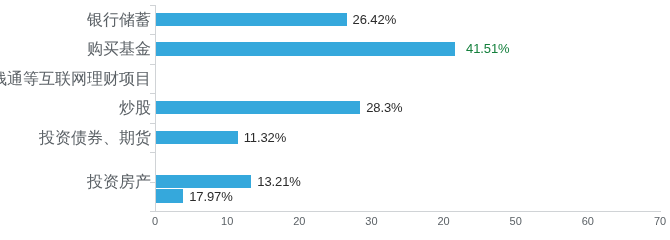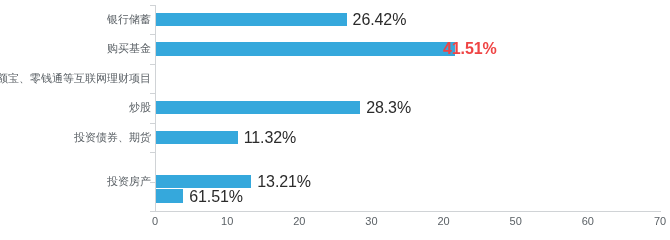--- a/index.html
+++ b/index.html
@@ -58,21 +58,21 @@
     width: 670px;
   }
 
   .cat-label {
     position: absolute;
     right: 519px;           
     top: 0;
     height: 29.1px;
     line-height: 29.1px;
     white-space: nowrap;
-    font-size: 11px;
+    font-size: 16px;
     color: #5b6166;
     text-align: right;
   }
 
   .bar-wrap {
     position: absolute;
     left: 156px;
     top: 0;
     height: 29.1px;
     width: 514px;
@@ -84,21 +84,21 @@
     top: 7.8px;
     height: 13.3px;
     background: #35a8dc;
   }
 
   .bar-value {
     position: absolute;
     top: 0;
     height: 29.1px;
     line-height: 29.1px;
-    font-size: 16px;
+    font-size: 13px;
     color: #2b2b2b;
     white-space: nowrap;
     letter-spacing: -0.1px;
   }
 
   
   .x-tick-label {
     position: absolute;
     top: 215px;
     font-size: 11px;
@@ -121,21 +121,21 @@
         <div class="cat-label">银行储蓄</div>
         <div class="bar-wrap">
           <div class="bar" style="width: 190.601px; background: rgb(53, 168, 220);"></div>
           <div class="bar-value" style="left: 196.601px; color: rgb(43, 43, 43);">26.42%</div>
         </div>
       </div>
       <div class="cat-row" style="top: 34.4286px;">
         <div class="cat-label">购买基金</div>
         <div class="bar-wrap">
           <div class="bar" style="width: 299.465px; background: rgb(53, 168, 220);"></div>
-          <div class="bar-value" style="left: 287px; color: #ef4444; font-weight: bold;">41.51%</div>
+          <div class="bar-value" style="left: 310px; color: #15803d;">41.51%</div>
         </div>
       </div>
       <div class="cat-row" style="top: 63.8571px;">
         <div class="cat-label">余额宝、零钱通等互联网理财项目</div>
       </div>
       <div class="cat-row" style="top: 93.2857px;">
         <div class="cat-label">炒股</div>
         <div class="bar-wrap">
           <div class="bar" style="width: 204.164px; background: rgb(53, 168, 220);"></div>
           <div class="bar-value" style="left: 210.164px; color: rgb(43, 43, 43); text-align: right;">28.3%</div>
@@ -151,21 +151,21 @@
       <div class="cat-row" style="top: 167px;">
         <div class="cat-label">投资房产</div>
         <div class="bar-wrap">
           <div class="bar" style="width: 95.3007px; background: rgb(53, 168, 220);"></div>
           <div class="bar-value" style="left: 101.301px; color: rgb(43, 43, 43);">13.21%</div>
         </div>
       </div>
       <div class="cat-row" style="top: 181.571px;">
         <div class="bar-wrap">
           <div class="bar" style="width: 27.1979px; background: rgb(53, 168, 220);"></div>
-          <div class="bar-value" style="left: 33.1979px; color: rgb(43, 43, 43);">61.51%</div>
+          <div class="bar-value" style="left: 33.1979px; color: rgb(43, 43, 43);">17.97%</div>
         </div>
       </div>
     </div>
   <div id="yticks">
       <div class="y-tick" style="top: 5px; background: rgb(208, 211, 214);"></div>
       <div class="y-tick" style="top: 34.4286px; background: rgb(208, 211, 214);"></div>
       <div class="y-tick" style="top: 63.8571px; background: rgb(208, 211, 214);"></div>
       <div class="y-tick" style="top: 93.2857px; background: rgb(208, 211, 214);"></div>
       <div class="y-tick" style="top: 122.714px; background: rgb(208, 211, 214);"></div>
       <div class="y-tick" style="top: 152.143px; background: rgb(208, 211, 214);"></div>

